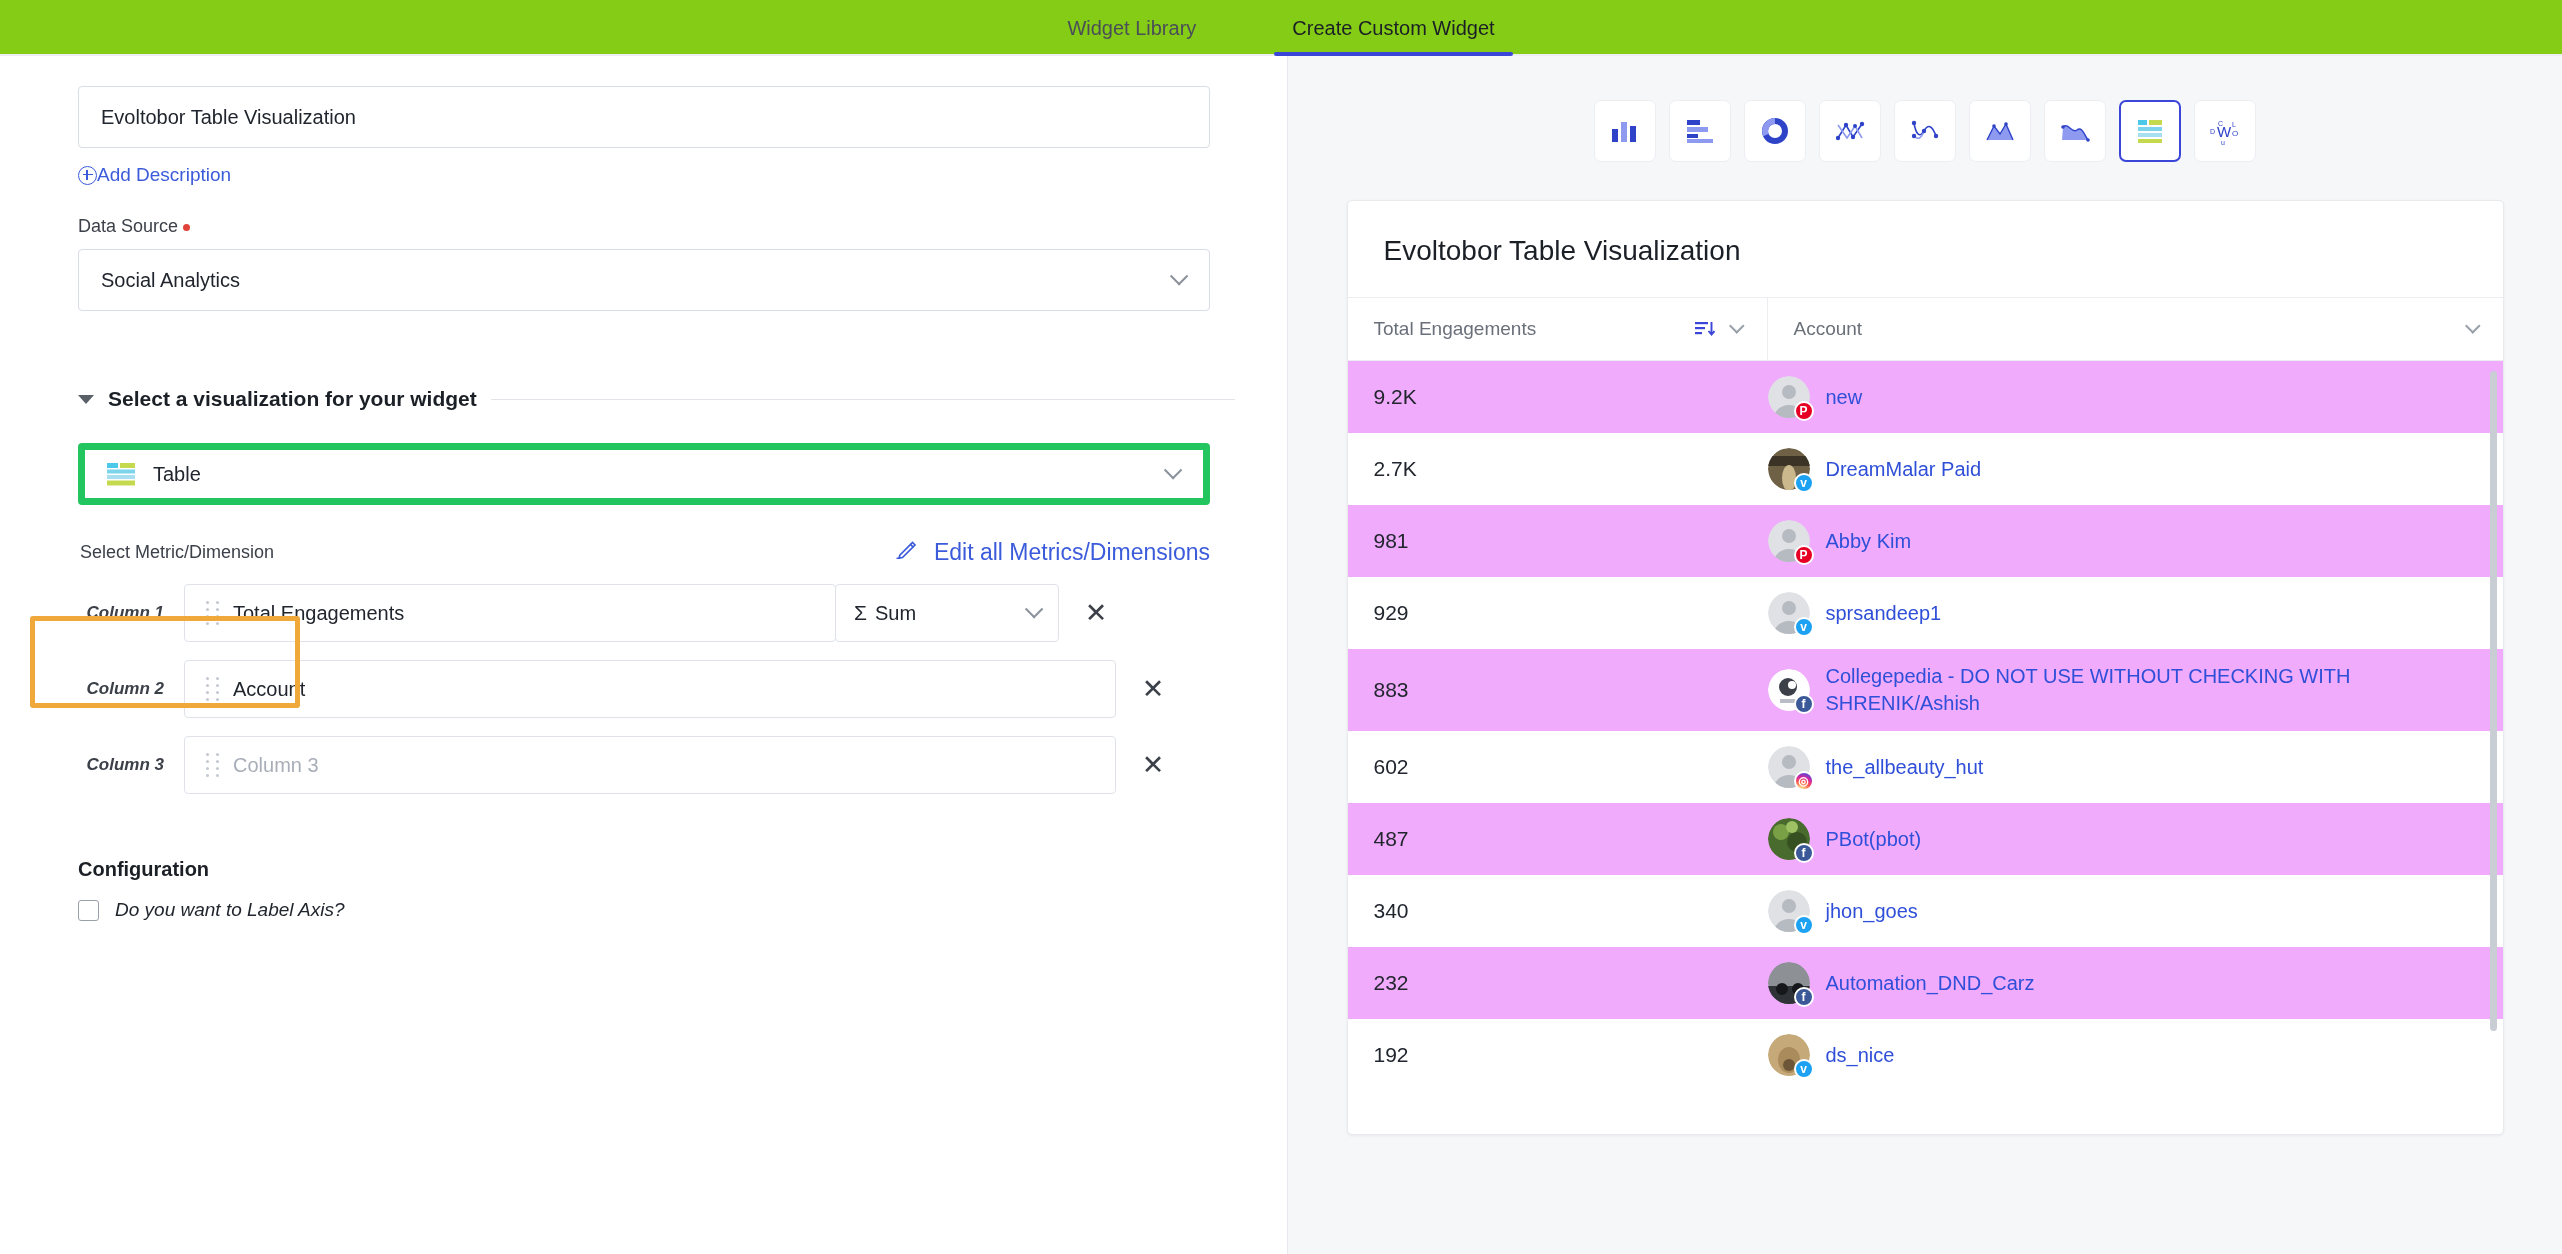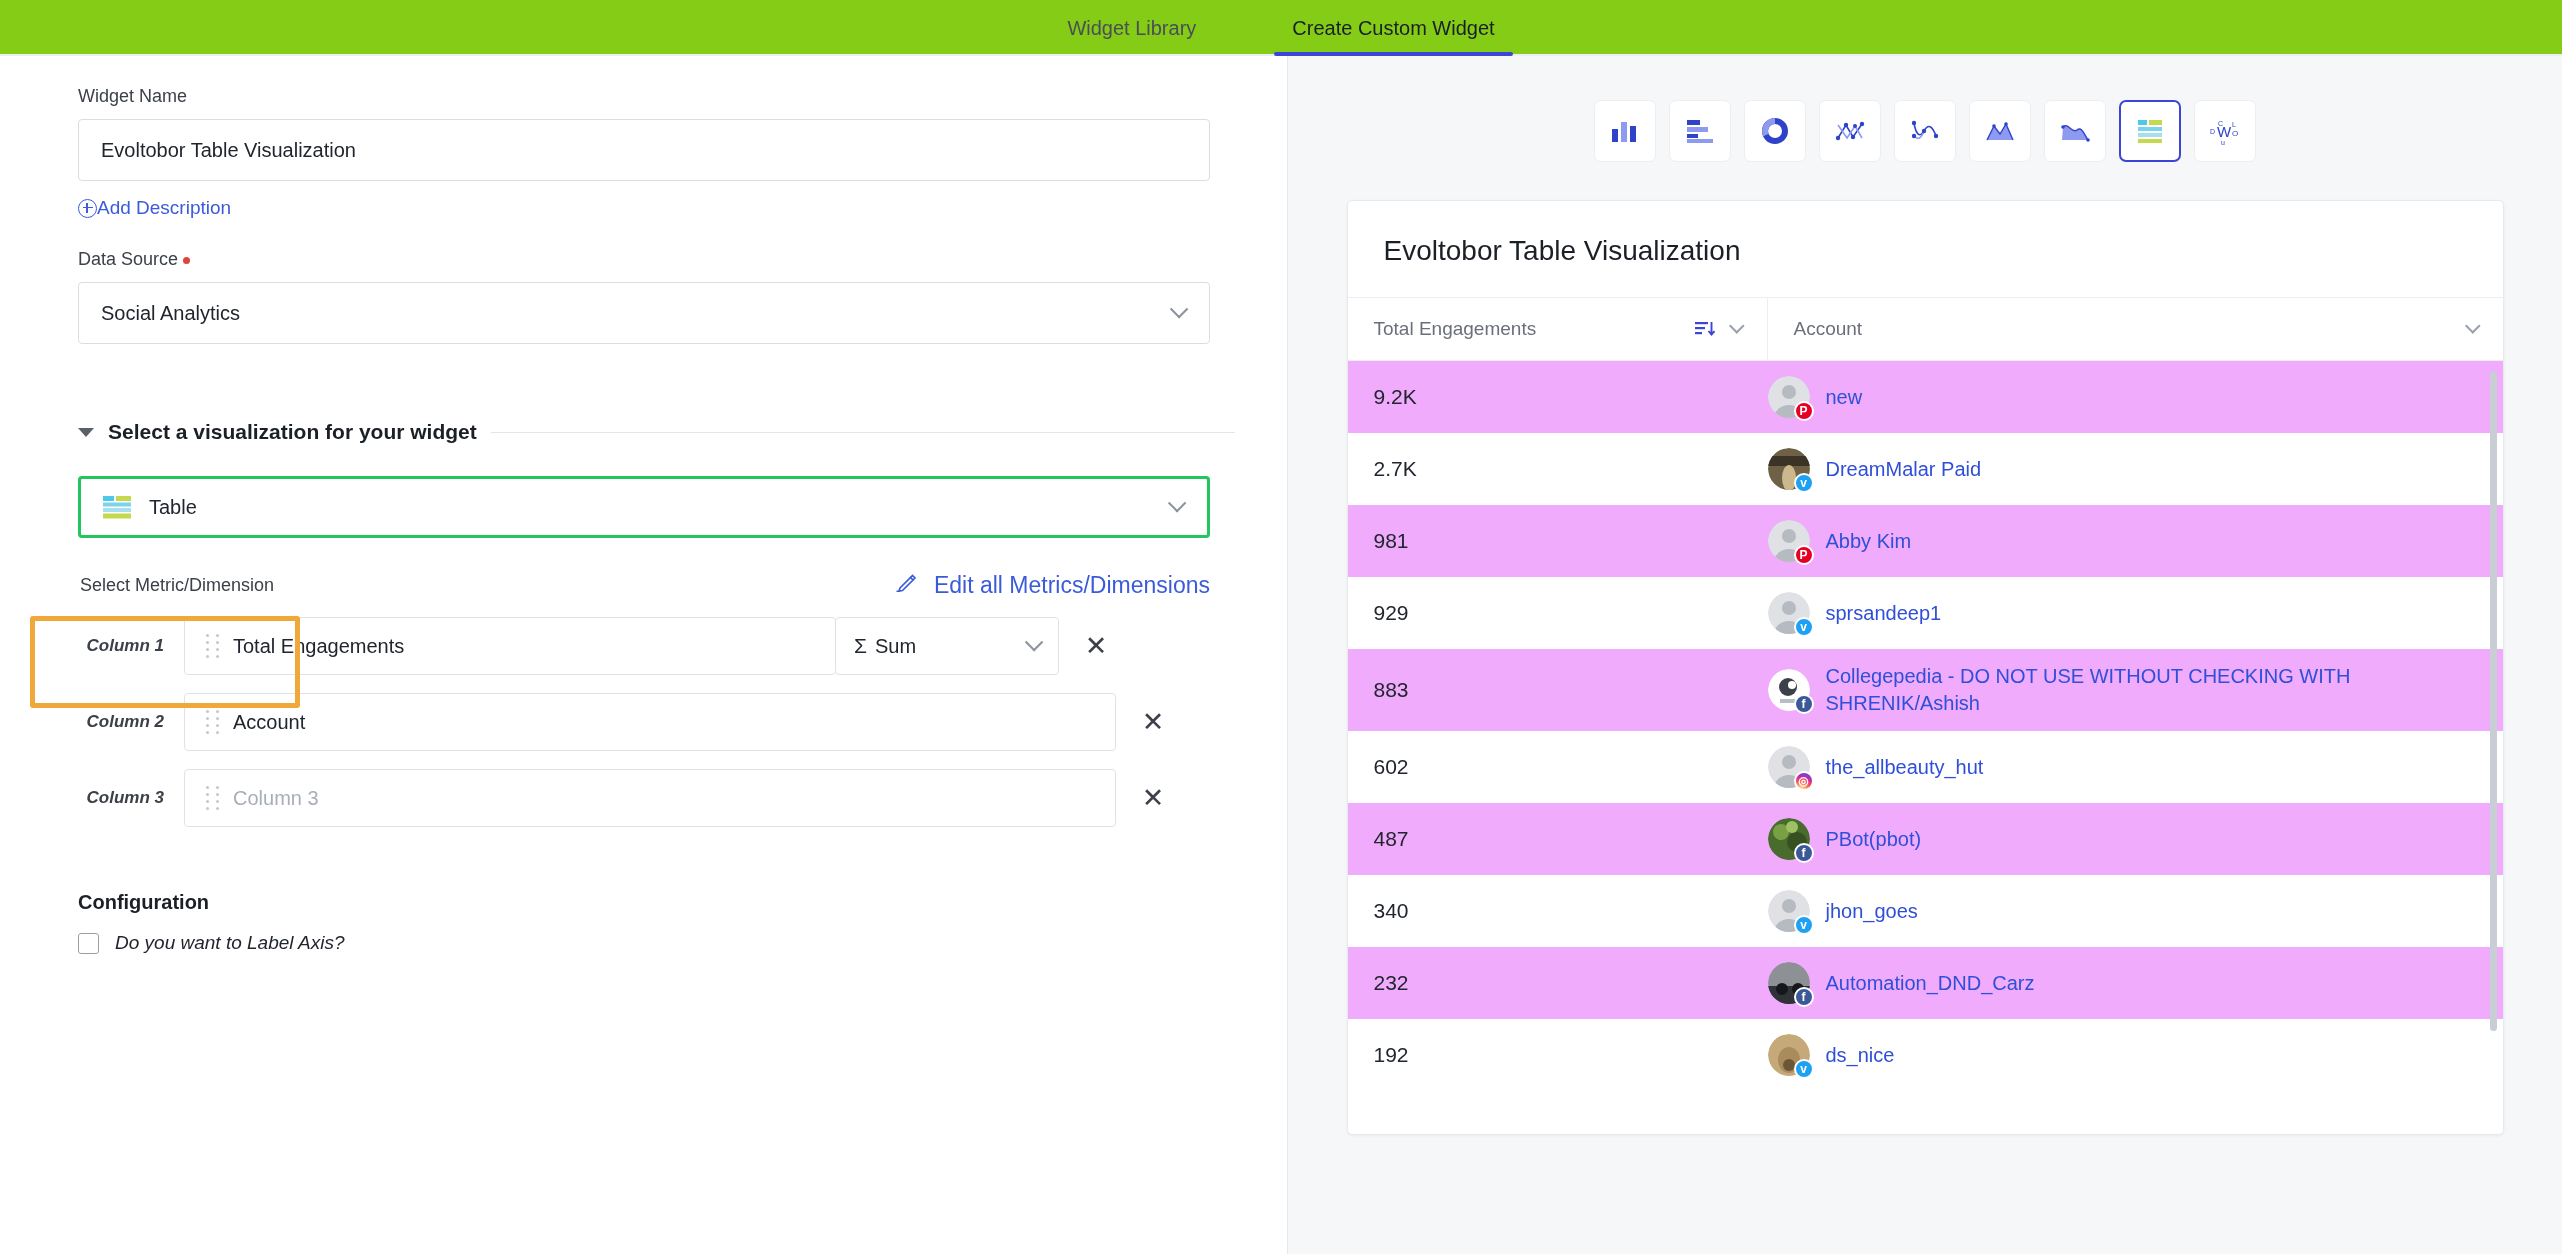--- a/index.html
+++ b/index.html
@@ -96,21 +96,21 @@
   .section-title { font-size: 21px; font-weight: bold; color: #1b1f26; white-space: nowrap; }
   .section-rule { flex: 1; height: 1px; background: #e2e5ea; }
 
   .viz-highlight {
     position: absolute; left: 30px; top: 560px;
     width: 270px; height: 92px;
     border: 5px solid #f0a83a; border-radius: 3px;
     pointer-events: none; z-index: 3;
   }
   .viz-select {
-    width: 1132px; height: 62px; border: 3px solid #22c55e; border-radius: 4px;
+    width: 1132px; height: 62px; border: 7px solid #22c55e; border-radius: 4px;
     background: #fff; display: flex; align-items: center; justify-content: space-between;
     padding: 0 22px; cursor: pointer;
   }
   .viz-left { display: flex; align-items: center; gap: 18px; font-size: 20px; color: #21262e; }
 
   .tbl-ico { width: 28px; height: 23px; display: block; flex: none; }
 
   .metric-label { font-size: 18px; color: #3c4149; }
   .edit-all {
     display: flex; align-items: flex-start; gap: 16px;
@@ -226,21 +226,20 @@
     </div>
     <div class="tab active">
       <span>Create Custom Widget</span>
     </div>
   </div>
 
   <div class="body">
 
     <div class="left">
 
-      <div class="field-label">Widget Name</div>
       <div class="text-input">
         <span>Evoltobor Table Visualization</span>
       </div>
 
       <div class="add-desc">
         <span class="plus-circle"></span>
         <span>Add Description</span>
       </div>
 
       <div class="field-label" style="margin-top:30px">

